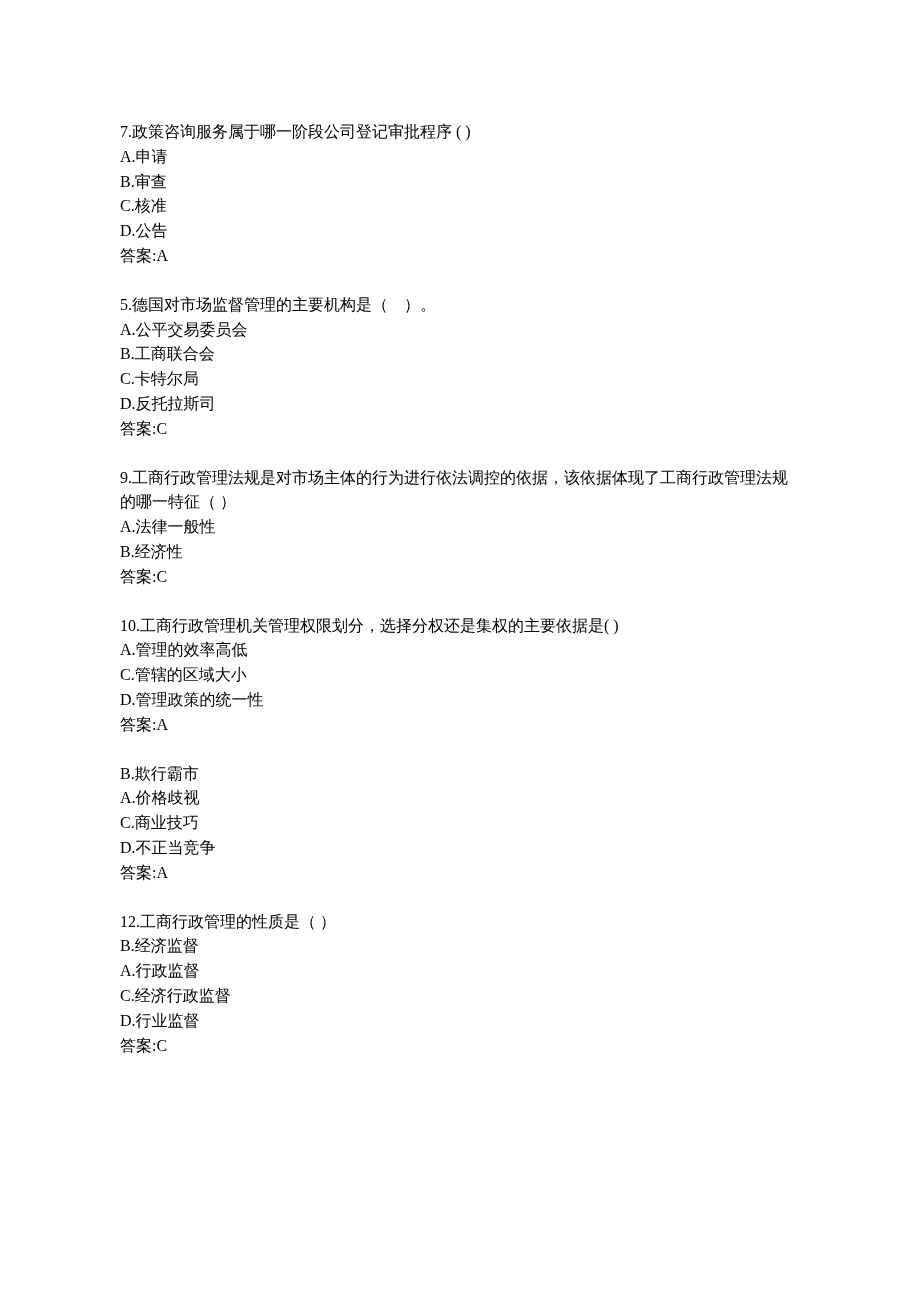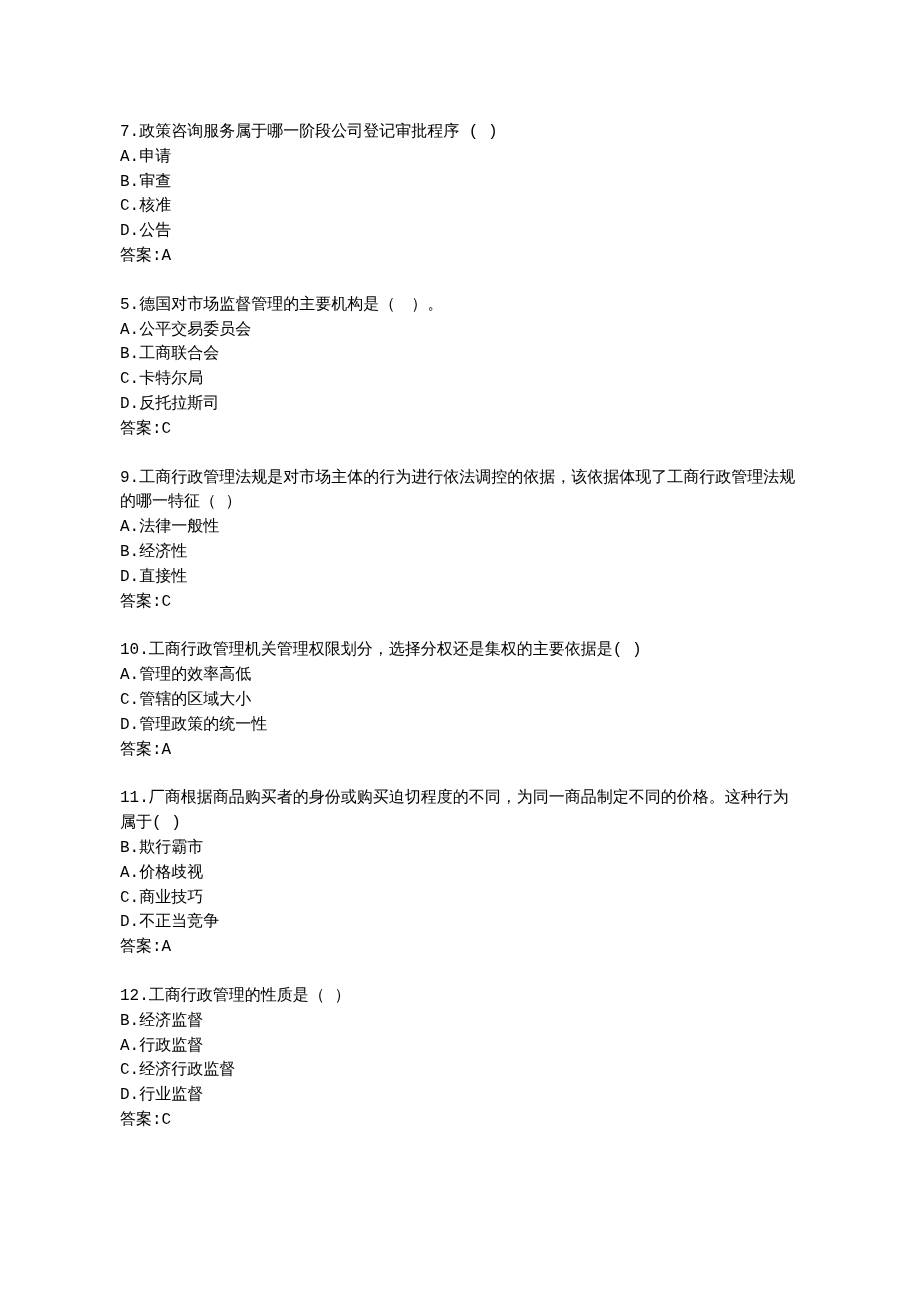--- a/index.html
+++ b/index.html
@@ -1,19 +1,18 @@
 <!DOCTYPE html>
 <html><head>
   <meta charset="utf-8">
   <style>
     * {
       margin: 0;
       padding: 0;
       box-sizing: border-box;
-      font-family: Liberation Mono, monospace;
     }
     body {
       width: 920px;
       height: 1302px;
       background: #ffffff;
       font-family: "SimSun", "宋体", serif;
       font-size: 16px;
       color: #000000;
       padding: 120px 120px 0 120px;
       line-height: 1.55;
@@ -50,34 +49,32 @@
     <span class="option">B.工商联合会</span>
     <span class="option">C.卡特尔局</span>
     <span class="option">D.反托拉斯司</span>
     <span class="answer">答案:C</span>
   </div>
 
   <div class="question-block">
     <span class="question-text">9.工商行政管理法规是对市场主体的行为进行依法调控的依据，该依据体现了工商行政管理法规的哪一特征（ ）</span>
     <span class="option">A.法律一般性</span>
     <span class="option">B.经济性</span>
-    <span class="option">D.直接性</span>
     <span class="answer">答案:C</span>
   </div>
 
   <div class="question-block">
     <span class="question-text">10.工商行政管理机关管理权限划分，选择分权还是集权的主要依据是( )</span>
     <span class="option">A.管理的效率高低</span>
     <span class="option">C.管辖的区域大小</span>
     <span class="option">D.管理政策的统一性</span>
     <span class="answer">答案:A</span>
   </div>
 
   <div class="question-block">
-    <span class="question-text">11.厂商根据商品购买者的身份或购买迫切程度的不同，为同一商品制定不同的价格。这种行为属于( )</span>
     <span class="option">B.欺行霸市</span>
     <span class="option">A.价格歧视</span>
     <span class="option">C.商业技巧</span>
     <span class="option">D.不正当竞争</span>
     <span class="answer">答案:A</span>
   </div>
 
   <div class="question-block">
     <span class="question-text">12.工商行政管理的性质是（ ）</span>
     <span class="option">B.经济监督</span>

